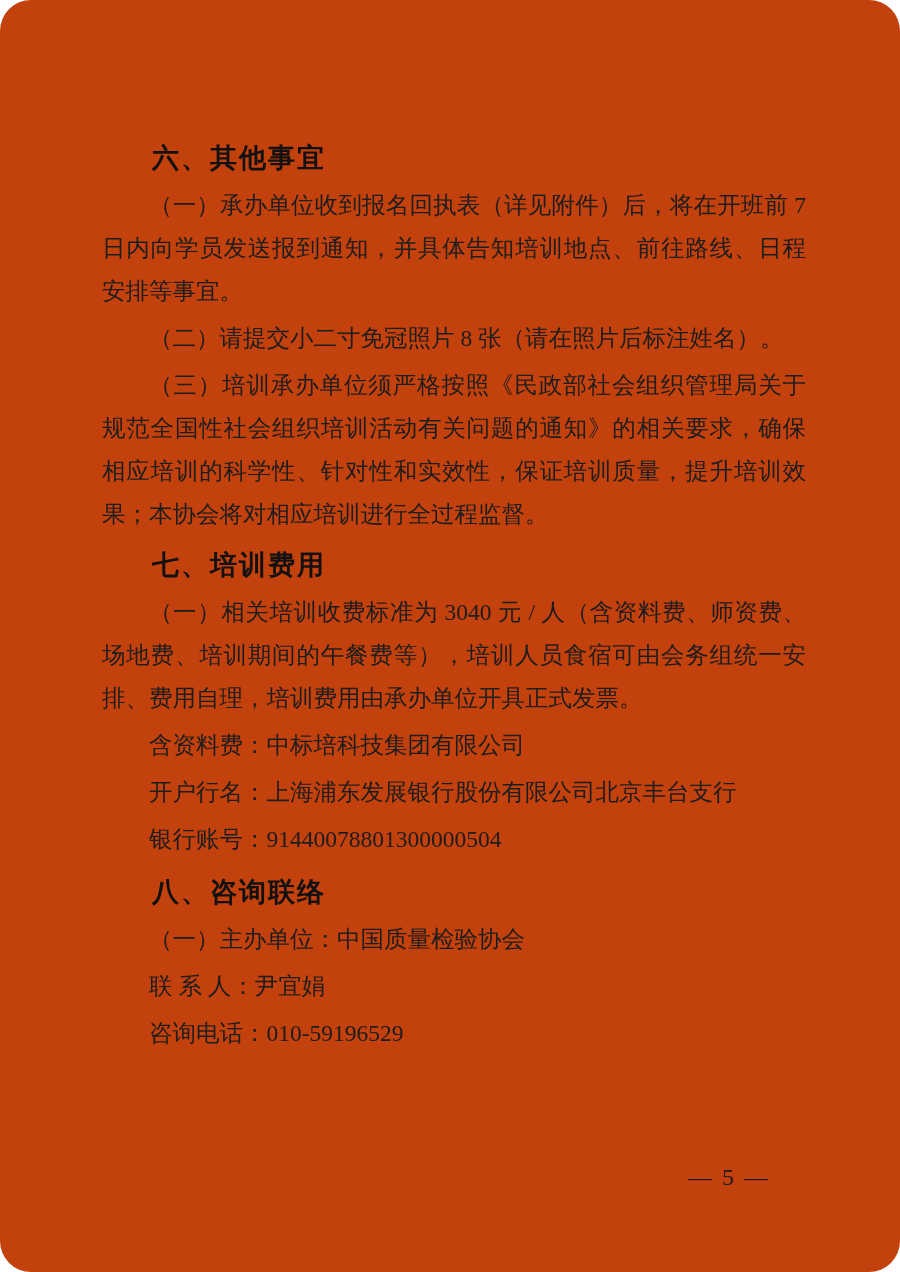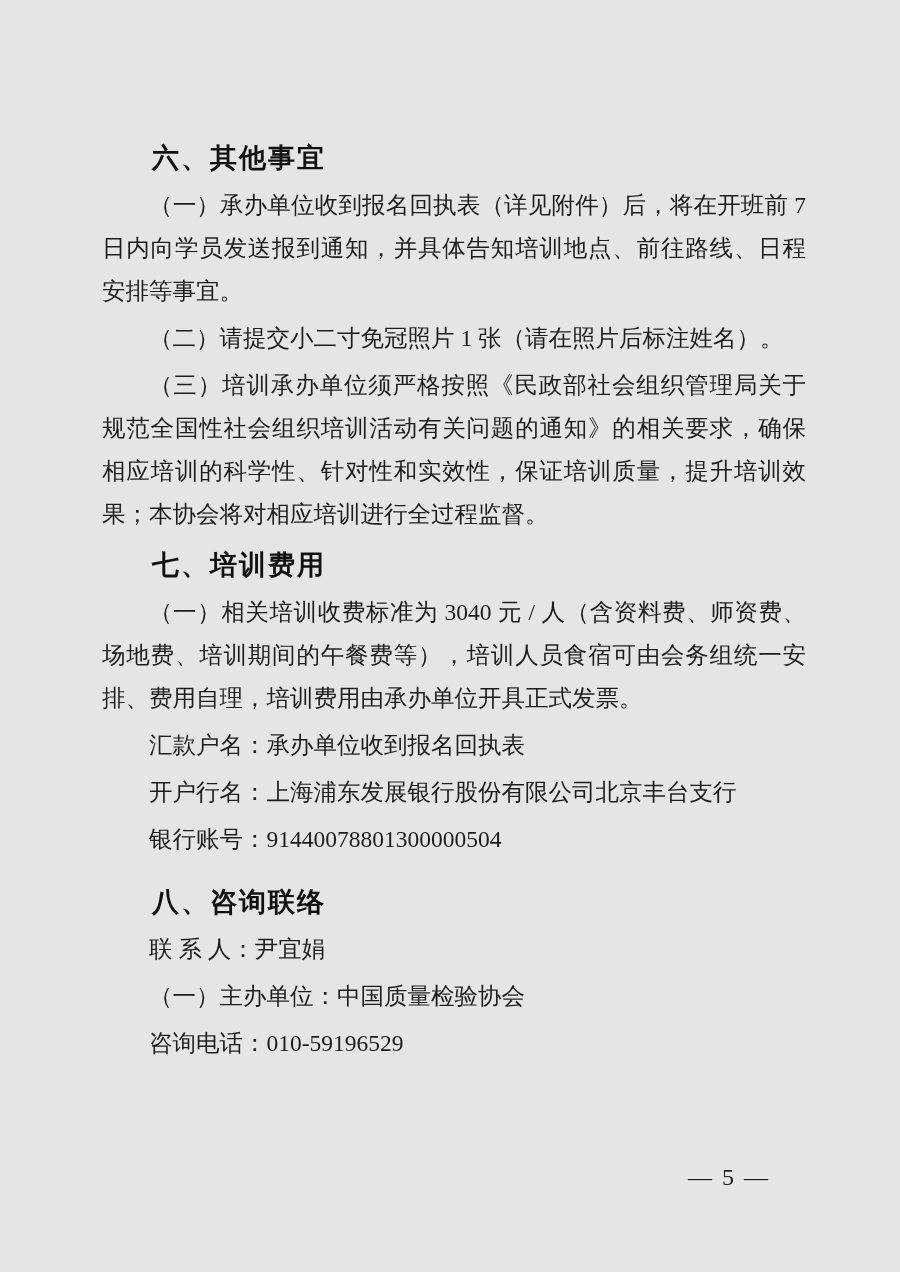--- a/index.html
+++ b/index.html
@@ -10,22 +10,23 @@
     width: 900px;
     height: 1272px;
     background: #ffffff;
     font-family: "Liberation Serif", "DejaVu Serif", serif;
     color: #1d1d1d;
   }
   .page {
     position: relative;
     width: 900px;
     height: 1272px;
-    background: #e5e5e5;
+    background: #c2410c;
     overflow: hidden;
+    border-radius: 31px;
   }
   .content {
     position: absolute;
     left: 98px;
     top: 137px;
     width: 712px;
   }
   .para {
     margin: 4px;
     font-size: 23.5px;
@@ -40,45 +41,45 @@
     margin: 0;
     font-size: 27px;
     line-height: 43px;
     font-weight: 700;
     text-indent: 2em;
     letter-spacing: 2px;
     color: #111111;
     font-family: "Liberation Sans", "DejaVu Sans", sans-serif;
   }
   .heading.mt-sm { margin-top: 8px; }
-  .heading.mt-md { margin-top: 20px; }
+  .heading.mt-md { margin-top: 10px; }
   .page-number {
     position: absolute;
     left: 688px;
     top: 1163px;
     font-size: 24px;
     line-height: 28px;
     color: #1d1d1d;
     letter-spacing: 2px;
     white-space: nowrap;
   }
 </style>
 </head>
 <body>
 
 <div class="page">
   <div class="content">
     <h2 class="heading">六、其他事宜</h2>
     <p class="para">（一）承办单位收到报名回执表（详见附件）后，将在开班前 7 日内向学员发送报到通知，并具体告知培训地点、前往路线、日程安排等事宜。</p>
-    <p class="para">（二）请提交小二寸免冠照片 1 张（请在照片后标注姓名）。</p>
+    <p class="para">（二）请提交小二寸免冠照片 8 张（请在照片后标注姓名）。</p>
     <p class="para">（三）培训承办单位须严格按照《民政部社会组织管理局关于规范全国性社会组织培训活动有关问题的通知》的相关要求，确保相应培训的科学性、针对性和实效性，保证培训质量，提升培训效果；本协会将对相应培训进行全过程监督。</p>
     <h2 class="heading mt-sm">七、培训费用</h2>
     <p class="para">（一）相关培训收费标准为 3040 元 / 人（含资料费、师资费、场地费、培训期间的午餐费等），培训人员食宿可由会务组统一安排、费用自理，培训费用由承办单位开具正式发票。</p>
-    <p class="para">汇款户名：承办单位收到报名回执表</p>
+    <p class="para">含资料费：中标培科技集团有限公司</p>
     <p class="para">开户行名：上海浦东发展银行股份有限公司北京丰台支行</p>
     <p class="para">银行账号：91440078801300000504</p>
     <h2 class="heading mt-md">八、咨询联络</h2>
+    <p class="para">（一）主办单位：中国质量检验协会</p>
     <p class="para">联 系 人：尹宜娟</p>
-    <p class="para">（一）主办单位：中国质量检验协会</p>
     <p class="para">咨询电话：010-59196529</p>
   </div>
   <div class="page-number">— 5 —</div>
 </div>
 
 </body></html>

